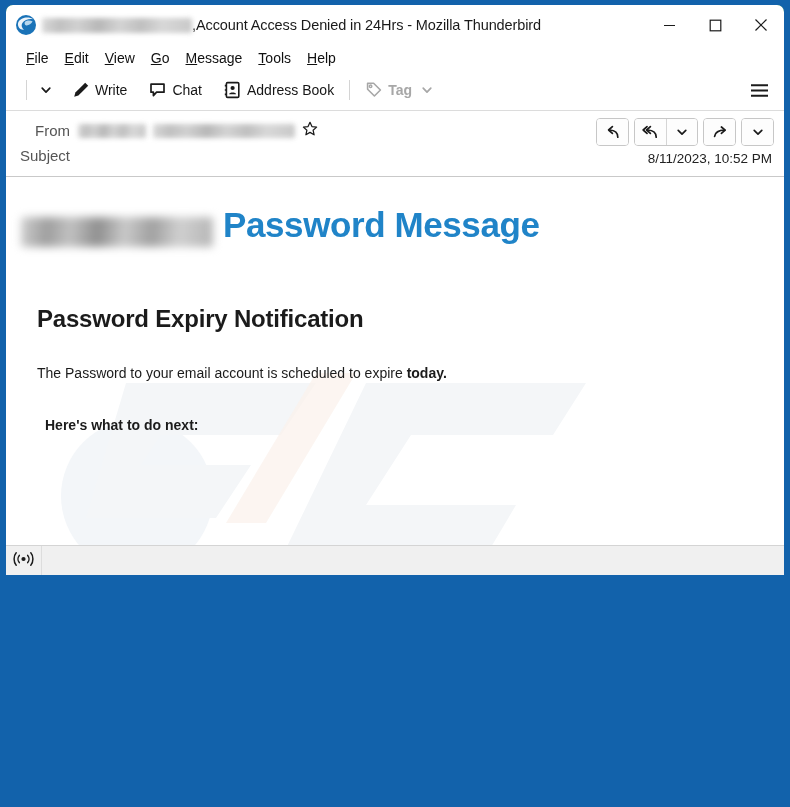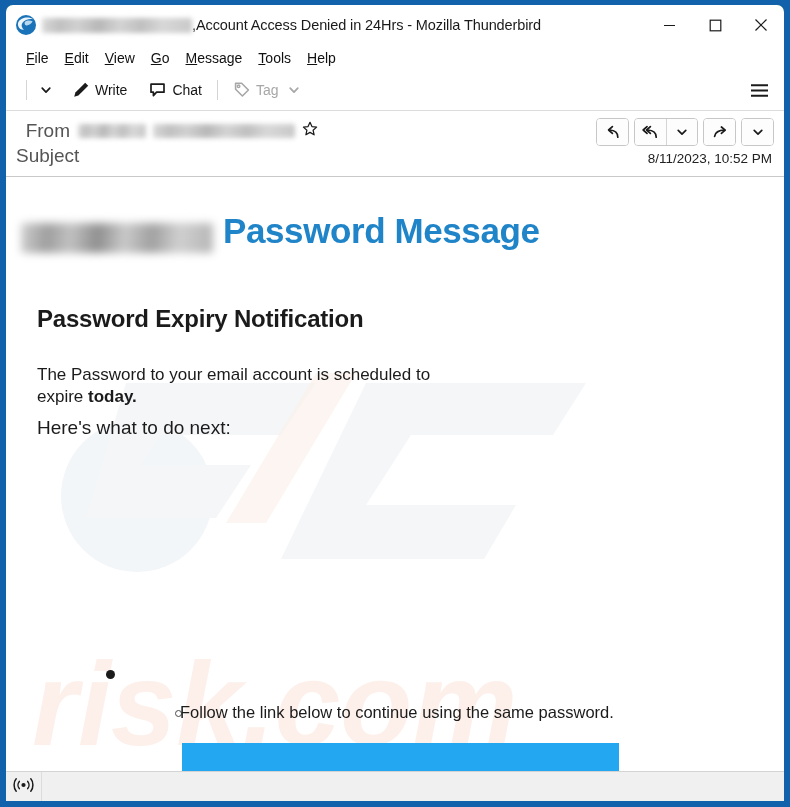--- a/index.html
+++ b/index.html
@@ -16,21 +16,21 @@
   #window-frame {
     position: absolute;
     left: 0; top: 0;
     width: 790px; height: 807px;
     background: #1262ab;
     padding: 5px 6px 6px 6px;
   }
   #window-inner {
     position: relative;
     width: 778px;
-    height: 796px;
+    height: 570px;
     background: #15803d;
     border-radius: 7px 7px 0 0;
     overflow: hidden;
     display: flex;
     flex-direction: column;
   }
 
   
   #titlebar {
     height: 40px;
@@ -106,21 +106,21 @@
     display: flex;
     align-items: center;
     gap: 5px;
     height: 30px;
     padding: 0 7px;
     border-radius: 4px;
     font-size: 14px;
     color: #161616;
     white-space: nowrap;
   }
-  .tool-btn.disabled { color: #a7a7a7; }
+  .tool-btn.disabled { color: #a7a7a7; font-weight: bold; }
   .tool-ico { display: flex; align-items: center; justify-content: center; }
   .tool-sep {
     width: 1px; height: 20px;
     background: #d4d4d4;
     margin: 0 8px;
   }
   .caret-btn {
     width: 22px; height: 30px;
     display: flex; align-items: center; justify-content: center;
     border-radius: 4px;
@@ -144,21 +144,21 @@
     align-items: center;
     min-height: 25px;
     font-size: 13.5px;
   }
   .hdr-label {
     width: 62px;
     flex: 0 0 62px;
     text-align: right;
     padding-right: 8px;
     color: #555555;
-    font-size: 19px;
+    font-size: 15px;
   }
   .hdr-value {
     display: flex;
     align-items: center;
     gap: 7px;
     color: #111111;
   }
   #redact-from-a { width: 68px; height: 14px; }
   #redact-from-b { width: 142px; height: 14px; }
   #redact-subject { width: 125px; height: 15px; }
@@ -244,21 +244,21 @@
     width: 16px; height: 22px;
     border-radius: 50%;
     background: #fdeee8;
     pointer-events: none;
   }
 
   #body-content { position: relative; z-index: 2; }
 
   #brand-row {
     position: absolute;
-    left: 0; top: 24px;
+    left: 0; top: 18px;
     width: 100%;
     height: 60px;
   }
   #redact-brand {
     position: absolute;
     left: 15px; top: 22px;
     width: 192px; height: 30px;
     display: inline-block;
     background: linear-gradient(95deg,#cfcfcf 0%,#9e9e9e 14%,#c2c2c2 26%,#8f8f8f 40%,#cacaca 54%,#a0a0a0 68%,#d0d0d0 82%,#b5b5b5 100%);
     filter: blur(4.5px);
@@ -276,32 +276,33 @@
   #body-h2 {
     position: absolute;
     left: 31px; top: 128px;
     font-size: 24px;
     font-weight: bold;
     color: #1b1b1b;
     letter-spacing: -0.2px;
   }
   #body-p1 {
     position: absolute;
-    left: 31px; top: 187px;
-    font-size: 17px;
+    left: 31px; top: 178px;
+    font-size: 14px;
     color: #1b1b1b;
-    line-height: 22px;
+    line-height: 37px;
     width: 430px;
   }
   #body-p1 b { font-weight: bold; }
   #body-p2 {
     position: absolute;
-    left: 31px; top: 240px;
-    font-size: 19px;
+    left: 39px; top: 240px;
+    font-size: 14px;
     color: #1b1b1b;
+    font-weight: bold;
   }
 
   .bullet-lvl1 {
     position: absolute;
     left: 100px;
     width: 9px; height: 9px;
     border-radius: 50%;
     background: #1b1b1b;
   }
   .bullet-lvl2 {
@@ -413,20 +414,33 @@
 
       <div class="tool-btn" style="margin-left:8px">
         <span class="tool-ico">
           <svg width="18" height="18" viewBox="0 0 18 18">
             <path d="M2 3.2 H15 V11.2 H7.6 L4.4 14.6 V11.2 H2 Z" fill="none" stroke="#1b1b1b" stroke-width="1.7" stroke-linejoin="round"></path>
           </svg>
         </span>
         <span>Chat</span>
       </div>
 
+      <div class="tool-btn" style="margin-left:8px">
+        <span class="tool-ico">
+          <svg width="18" height="18" viewBox="0 0 18 18">
+            <rect x="2.4" y="1.6" width="12.4" height="14.8" rx="1.2" fill="none" stroke="#1b1b1b" stroke-width="1.6"></rect>
+            <circle cx="8.6" cy="7" r="2.1" fill="#1b1b1b"></circle>
+            <path d="M5.1 13.2 C5.1 10.9 12.1 10.9 12.1 13.2 Z" fill="#1b1b1b"></path>
+            <line x1="2.4" y1="4.6" x2="0.8" y2="4.6" stroke="#1b1b1b" stroke-width="1.6"></line>
+            <line x1="2.4" y1="9" x2="0.8" y2="9" stroke="#1b1b1b" stroke-width="1.6"></line>
+            <line x1="2.4" y1="13.4" x2="0.8" y2="13.4" stroke="#1b1b1b" stroke-width="1.6"></line>
+          </svg>
+        </span>
+        <span>Address Book</span>
+      </div>
 
       <div class="tool-sep"></div>
 
       <div class="tool-btn disabled">
         <span class="tool-ico">
           <svg width="18" height="18" viewBox="0 0 18 18">
             <path d="M8.6 2.2 L15.4 9 L9.4 15 L2.6 8.2 L2.6 2.2 Z" fill="none" stroke="#a7a7a7" stroke-width="1.6" stroke-linejoin="round"></path>
             <circle cx="5.6" cy="5.2" r="1.25" fill="none" stroke="#a7a7a7" stroke-width="1.4"></circle>
           </svg>
         </span>

